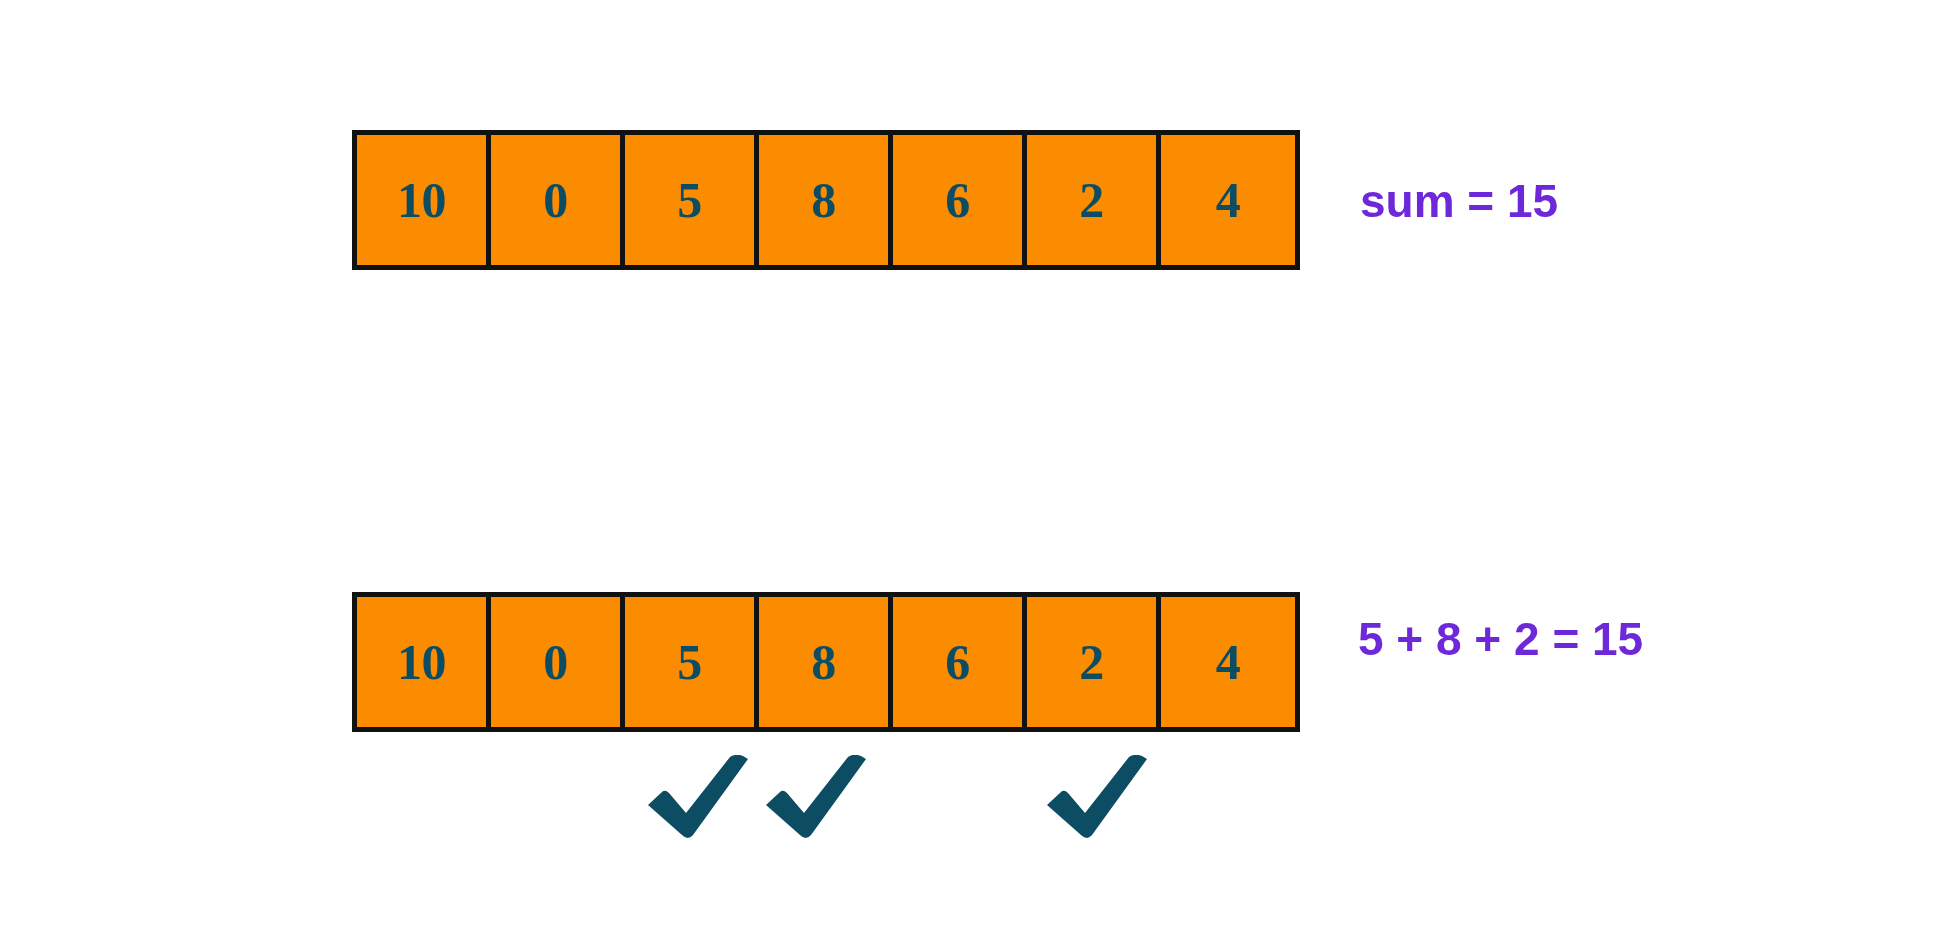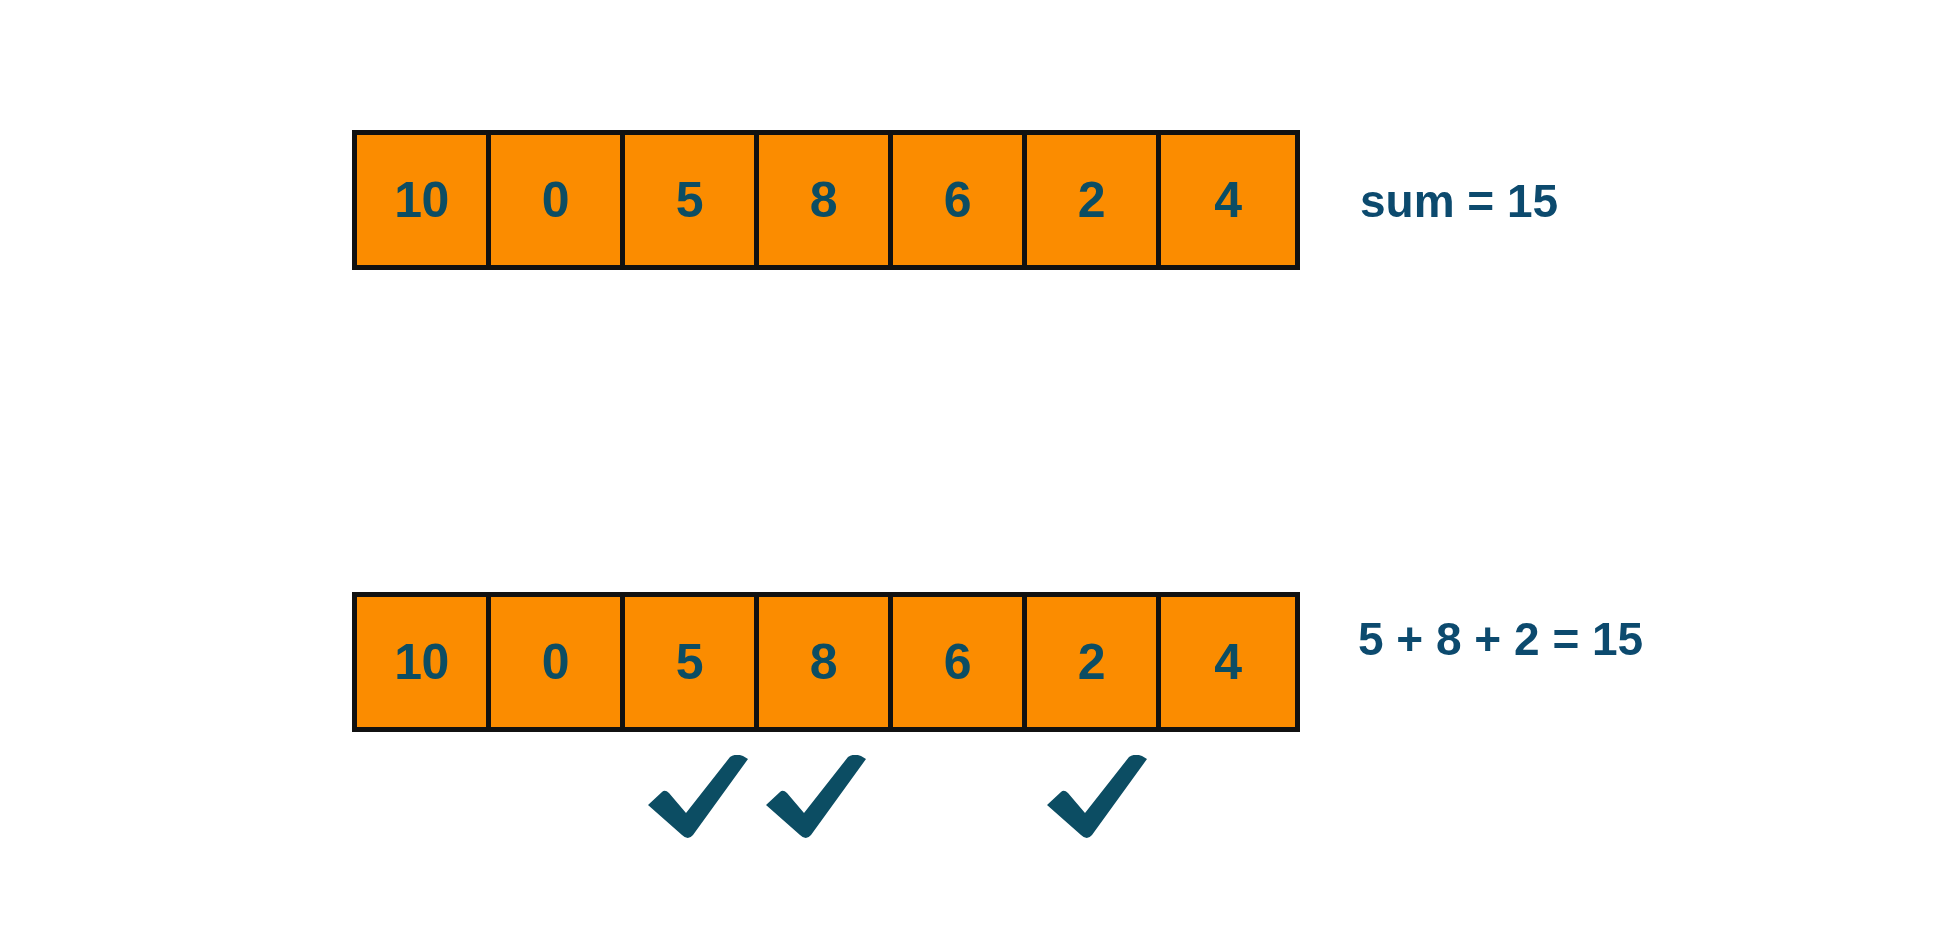--- a/index.html
+++ b/index.html
@@ -47,32 +47,32 @@
     align-items: center;
     justify-content: center;
     box-sizing: border-box;
     border-right: 5px solid #111111;
     position: relative;
   }
   .cell:last-child { border-right: none; }
 
   .cell-value {
     color: #0c4d63;
-    font-family: Liberation Sans, sans-serif;
+    font-family: Liberation Serif, serif;
     font-weight: bold;
     font-size: 50px;
     line-height: 1;
     letter-spacing: -0.5px;
     user-select: none;
   }
 
   
   .side-label {
     position: absolute;
-    color: #0c4a6e;
+    color: #6d28d9;
     font-family: "Liberation Sans", sans-serif;
     font-weight: bold;
     font-size: 46px;
     line-height: 1;
     white-space: nowrap;
   }
   .side-label.label-1 { left: 1360px; top: 178px; }
   .side-label.label-2 { left: 1358px; top: 616px; }
 
   

